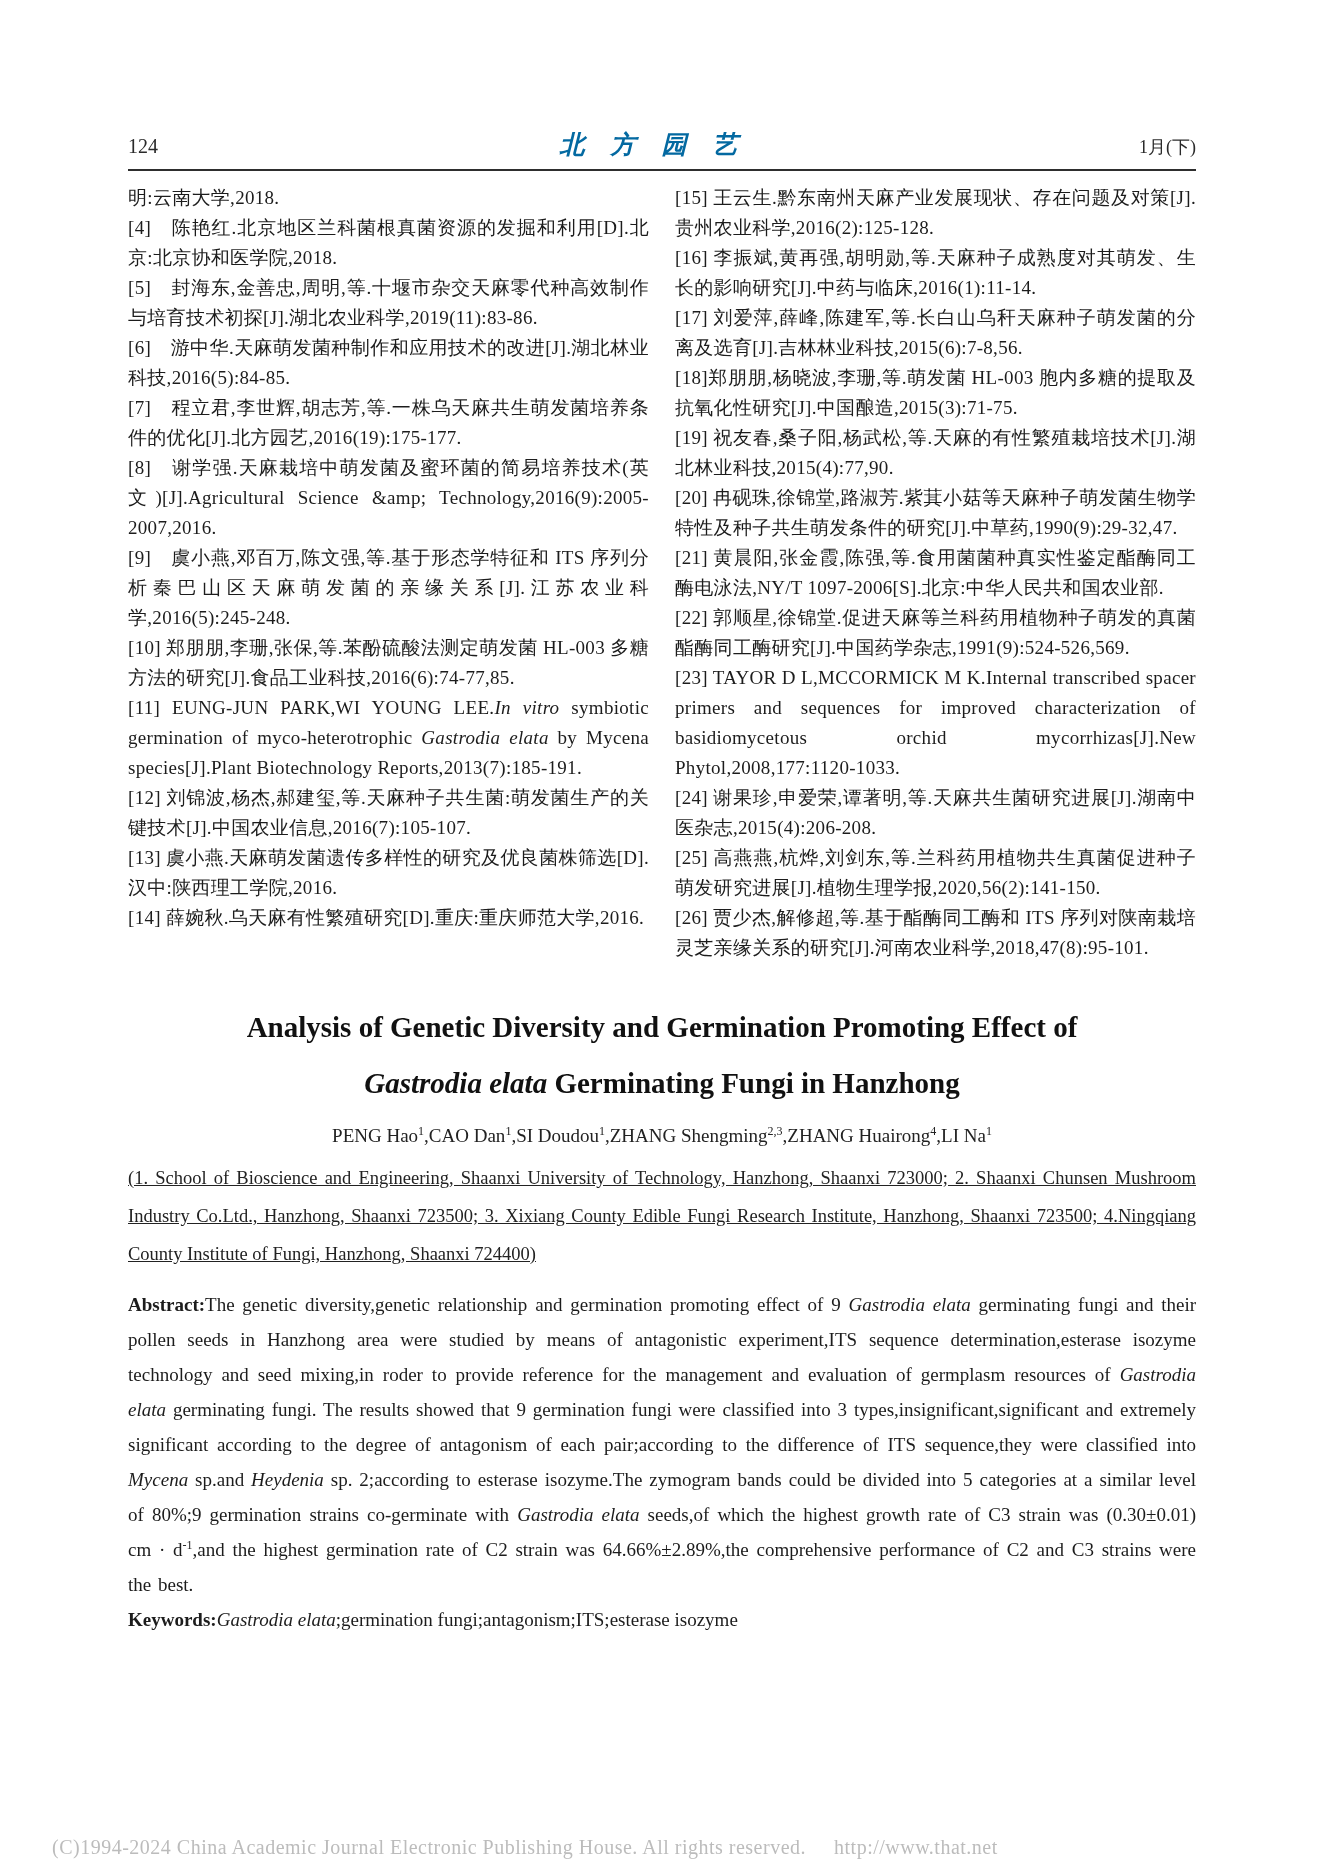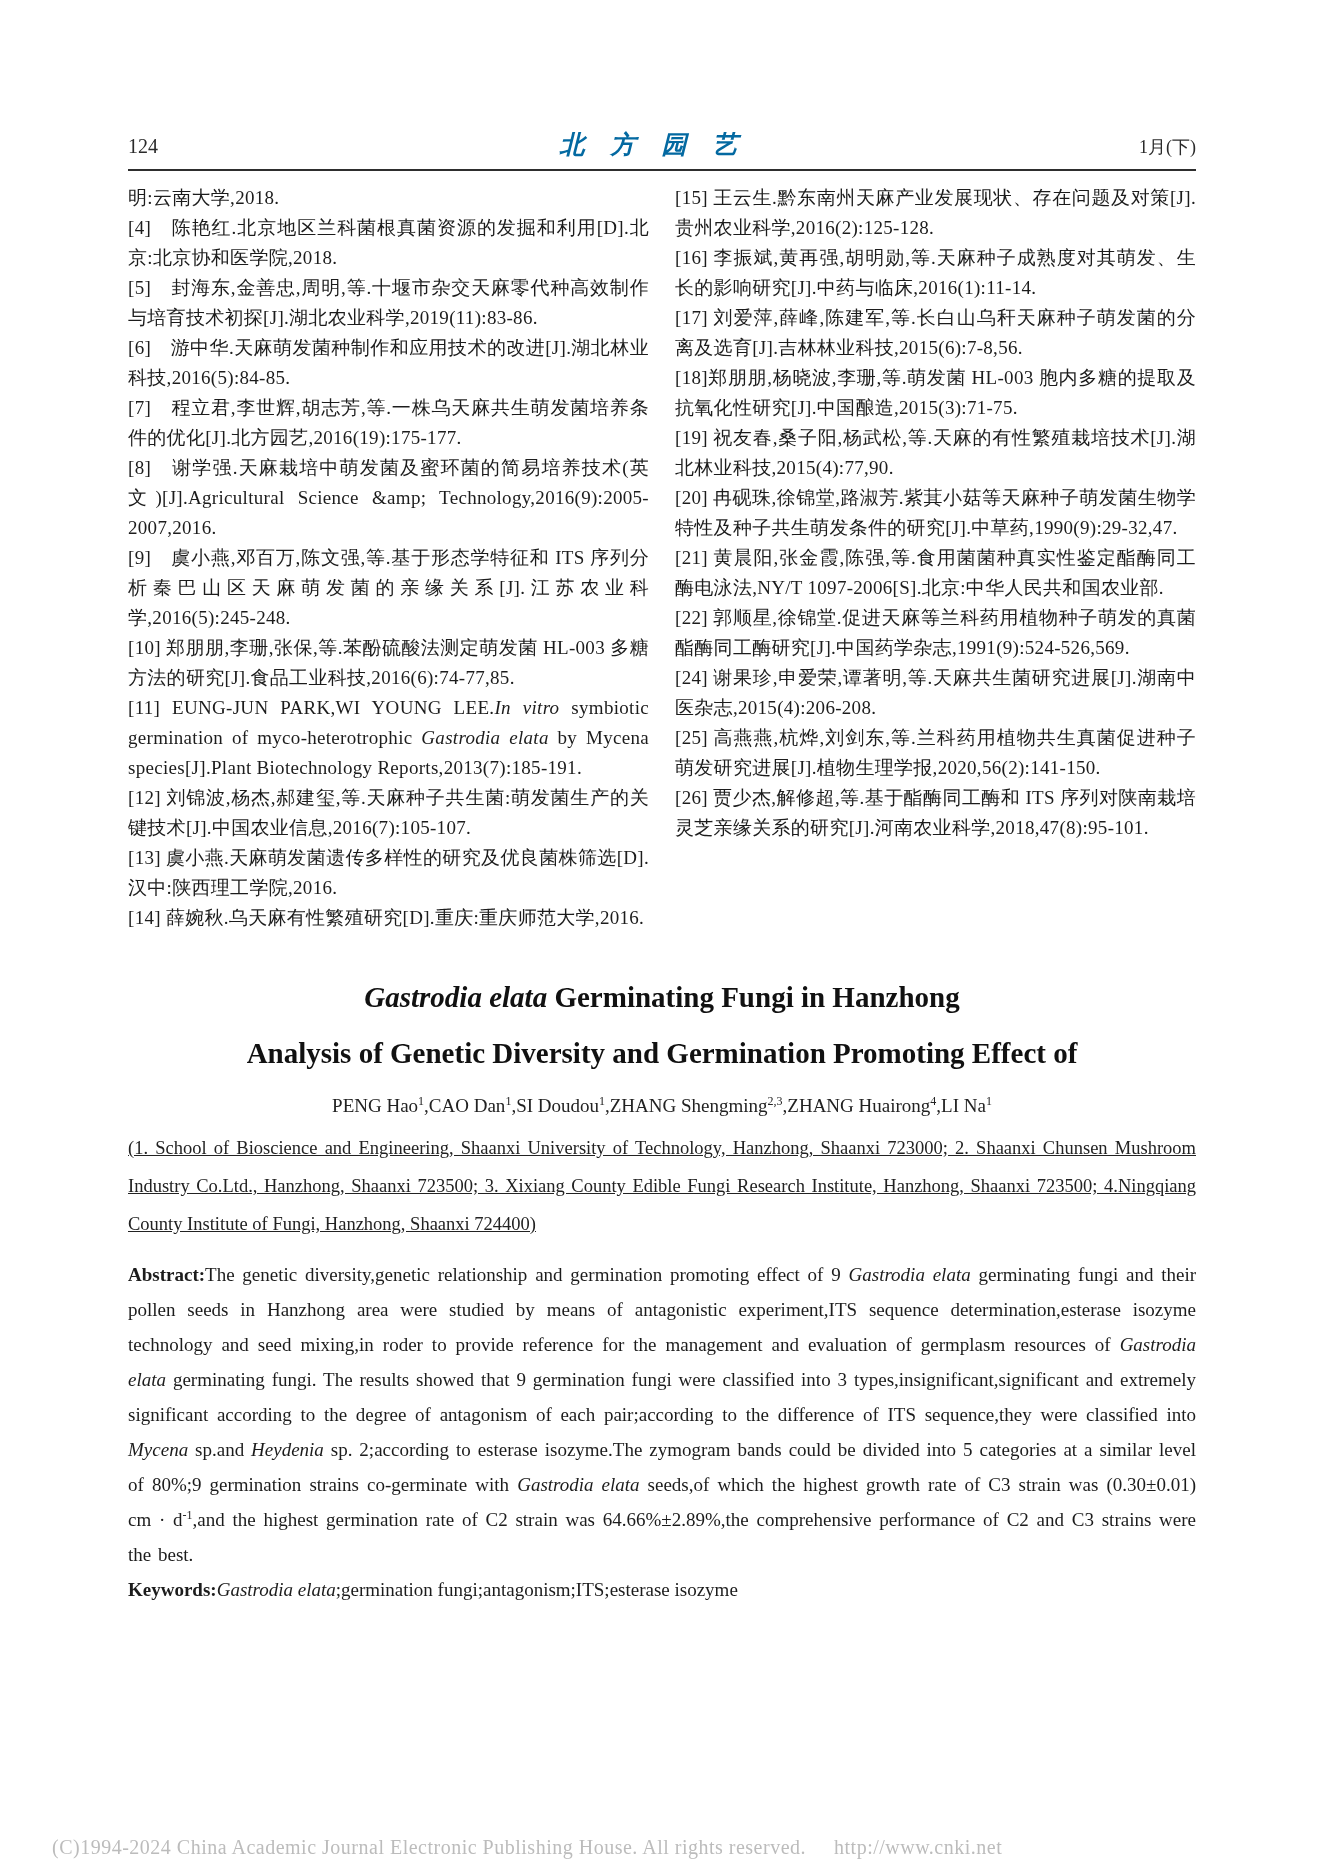--- a/index.html
+++ b/index.html
@@ -62,36 +62,37 @@
       </div>
     <div class="ref-col">
         <p class="ref"><span>[15] 王云生.黔东南州天麻产业发展现状、存在问题及对策[J].贵州农业科学,2016(2):125-128.</span></p>
         <p class="ref"><span>[16] 李振斌,黄再强,胡明勋,等.天麻种子成熟度对其萌发、生长的影响研究[J].中药与临床,2016(1):11-14.</span></p>
         <p class="ref"><span>[17] 刘爱萍,薛峰,陈建军,等.长白山乌秆天麻种子萌发菌的分离及选育[J].吉林林业科技,2015(6):7-8,56.</span></p>
         <p class="ref"><span>[18]郑朋朋,杨晓波,李珊,等.萌发菌 HL-003 胞内多糖的提取及抗氧化性研究[J].中国酿造,2015(3):71-75.</span></p>
         <p class="ref"><span>[19] 祝友春,桑子阳,杨武松,等.天麻的有性繁殖栽培技术[J].湖北林业科技,2015(4):77,90.</span></p>
         <p class="ref"><span>[20] 冉砚珠,徐锦堂,路淑芳.紫萁小菇等天麻种子萌发菌生物学特性及种子共生萌发条件的研究[J].中草药,1990(9):29-32,47.</span></p>
         <p class="ref"><span>[21] 黄晨阳,张金霞,陈强,等.食用菌菌种真实性鉴定酯酶同工酶电泳法,NY/T 1097-2006[S].北京:中华人民共和国农业部.</span></p>
         <p class="ref"><span>[22] 郭顺星,徐锦堂.促进天麻等兰科药用植物种子萌发的真菌酯酶同工酶研究[J].中国药学杂志,1991(9):524-526,569.</span></p>
+        <p class="ref"><span>[23] TAYOR D L,MCCORMICK M K.Internal transcribed spacer primers and sequences for improved characterization of basidiomycetous orchid mycorrhizas[J].New Phytol,2008,177:1120-1033.</span></p>
         <p class="ref"><span>[24] 谢果珍,申爱荣,谭著明,等.天麻共生菌研究进展[J].湖南中医杂志,2015(4):206-208.</span></p>
         <p class="ref"><span>[25] 高燕燕,杭烨,刘剑东,等.兰科药用植物共生真菌促进种子萌发研究进展[J].植物生理学报,2020,56(2):141-150.</span></p>
         <p class="ref"><span>[26] 贾少杰,解修超,等.基于酯酶同工酶和 ITS 序列对陕南栽培灵芝亲缘关系的研究[J].河南农业科学,2018,47(8):95-101.</span></p>
       </div>
   </div>
 
   <div class="article-title">
+    <div>Analysis of Genetic Diversity and Germination Promoting Effect of</div>
     <div><span class="it">Gastrodia elata</span><span> Germinating Fungi in Hanzhong</span></div>
-    <div>Analysis of Genetic Diversity and Germination Promoting Effect of</div>
   </div>
 
   <div class="authors"><span>PENG Hao</span><span class="sup">1</span><span>,CAO Dan</span><span class="sup">1</span><span>,SI Doudou</span><span class="sup">1</span><span>,ZHANG Shengming</span><span class="sup">2,3</span><span>,ZHANG Huairong</span><span class="sup">4</span><span>,LI Na</span><span class="sup">1</span></div>
 
   <p class="affiliation">(1. School of Bioscience and Engineering, Shaanxi University of Technology, Hanzhong, Shaanxi 723000; 2. Shaanxi Chunsen Mushroom Industry Co.Ltd., Hanzhong, Shaanxi 723500; 3. Xixiang County Edible Fungi Research Institute, Hanzhong, Shaanxi 723500; 4.Ningqiang County Institute of Fungi, Hanzhong, Shaanxi 724400)</p>
 
   <p class="abstract"><span class="bold">Abstract:</span><span><span>The genetic diversity,genetic relationship and germination promoting effect of 9 </span><span class="it">Gastrodia elata</span><span> germinating fungi and their pollen seeds in Hanzhong area were studied by means of antagonistic experiment,ITS sequence determination,esterase isozyme technology and seed mixing,in roder to provide reference for the management and evaluation of germplasm resources of </span><span class="it">Gastrodia elata</span><span> germinating fungi. The results showed that 9 germination fungi were classified into 3 types,insignificant,significant and extremely significant according to the degree of antagonism of each pair;according to the difference of ITS sequence,they were classified into </span><span class="it">Mycena</span><span> sp.and </span><span class="it">Heydenia</span><span> sp. 2;according to esterase isozyme.The zymogram bands could be divided into 5 categories at a similar level of 80%;9 germination strains co-germinate with </span><span class="it">Gastrodia elata</span><span> seeds,of which the highest growth rate of C3 strain was (0.30±0.01) cm · d</span><span class="sup">-1</span><span>,and the highest germination rate of C2 strain was 64.66%±2.89%,the comprehensive performance of C2 and C3 strains were the best.</span></span></p>
 
   <p class="keywords"><span class="bold">Keywords:</span><span><span class="it">Gastrodia elata</span><span>;germination fungi;antagonism;ITS;esterase isozyme</span></span></p>
 
 </div>
 
 <div class="footer">
-  <span>(C)1994-2024 China Academic Journal Electronic Publishing House. All rights reserved.</span><span class="url">http://www.cnki.net</span>
+  <span>(C)1994-2024 China Academic Journal Electronic Publishing House. All rights reserved.</span><span class="url">http://www.that.net</span>
 </div>
 
 </body></html>

